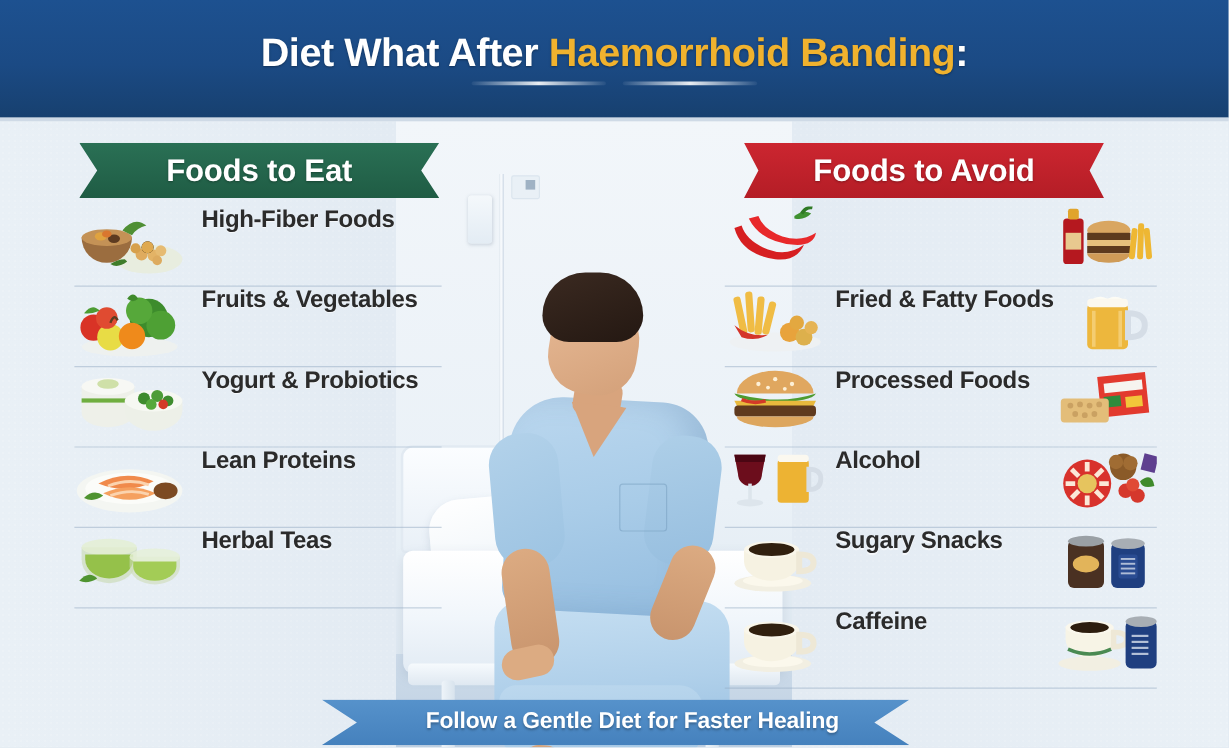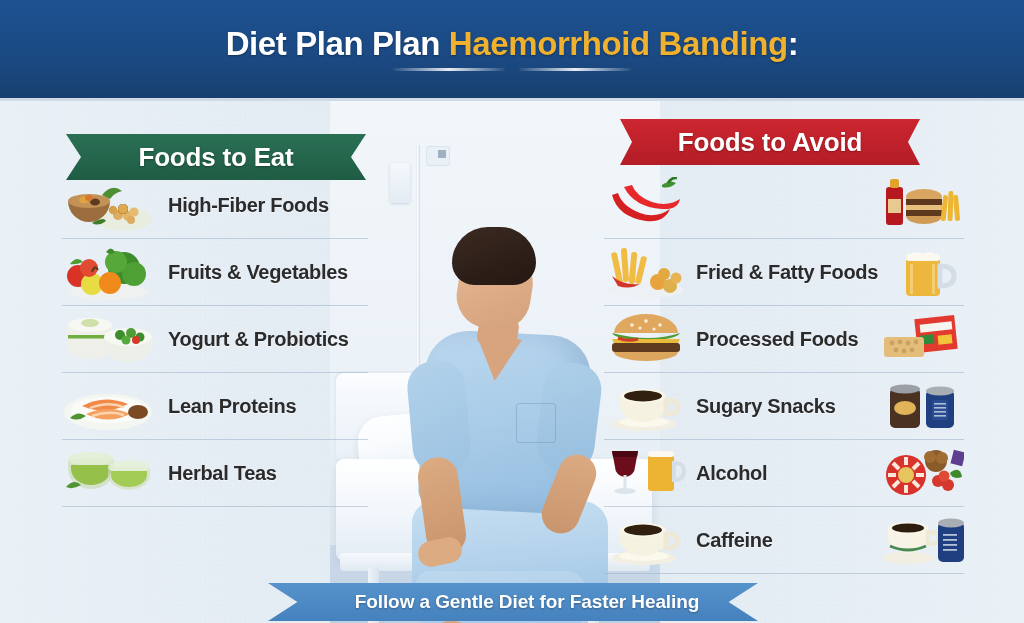--- a/index.html
+++ b/index.html
@@ -127,21 +127,21 @@
 
   
   .ribbon {
     position:absolute; height:46px; display:flex;
     align-items:center; justify-content:center; z-index:30;
     clip-path:polygon(0 0, 100% 0, 100% 100%, 0 100%,
                       4.5% 50%);
     box-shadow:0 2px 5px rgba(40,60,85,.22);
   }
   .ribbon-eat {
-    left:66px; top:134px; width:300px;
+    left:66px; top:119px; width:300px;
     background:linear-gradient(180deg,#2a7055,#1f5c44);
     clip-path:polygon(0 0, 100% 0, 95% 50%, 100% 100%, 0 100%, 5% 50%);
     text-align:right;
   }
   .ribbon-avoid {
     left:620px; top:119px; width:300px;
     background:linear-gradient(180deg,#cc2630,#b41d26);
     clip-path:polygon(0 0, 100% 0, 96% 50%, 100% 100%, 0 100%, 4% 50%);
   }
   .ribbon-label {
@@ -161,21 +161,21 @@
     text-shadow:0 1px 2px rgba(0,0,0,.28);
     margin-left:28px;
   }
 
   
   .col { position:absolute; top:172px; z-index:20; }
   .col-left  { left:62px;  width:306px; }
   .col-right { left:604px; width:360px; }
 
   .row {
-    height:67px; display:flex; align-items:center;
+    height:67px; display:flex; 
     border-bottom:1px solid rgba(150,172,195,.5);
     position:relative;
   }
   .row:last-child { border-bottom:1px solid rgba(150,172,195,.5); }
 
   .row-label {
     font-size:20px; font-weight:bold; color:#2b2b2b;
     letter-spacing:-0.3px; white-space:nowrap;
     text-shadow:0 1px 0 rgba(255,255,255,.6);
   }
@@ -203,21 +203,21 @@
 </head>
 <body>
 
 <div id="infographic">
 
   <div class="side-wash-l"></div>
   <div class="side-wash-r"></div>
 
   <div class="header">
     <div class="title-line">
-      <span>Diet Plan Plan </span><span class="title-accent">Haemorrhoid Banding</span><span>:</span>
+      <span>Diet What After </span><span class="title-accent">Haemorrhoid Banding</span><span>:</span>
     </div>
     <div class="subtitle-row">
       <span class="sub-rule"></span>
       <span class="sub-rule"></span>
     </div>
   </div>
 
   <div class="photo-stage">
     <div class="room-bg"></div>
     <div class="floor"></div>
@@ -441,50 +441,20 @@
           <path d="M58 24 h14 v9 h-14z" fill="#f2c63a" transform="rotate(-6 65 28)"></path>
           <rect x="4" y="26" width="40" height="20" rx="3" fill="#e3bd79"></rect>
           <g fill="#caa162">
             <circle cx="12" cy="32" r="2.4"></circle>
               <circle cx="20" cy="31" r="2.4"></circle>
             <circle cx="28" cy="32" r="2.4"></circle>
               <circle cx="36" cy="31" r="2.4"></circle>
             <circle cx="16" cy="39" r="2.4"></circle>
               <circle cx="24" cy="40" r="2.4"></circle>
             <circle cx="32" cy="39" r="2.4"></circle>
-          </g>
-        </svg>
-      </span>
-    </div>
-
-    <div class="row">
-      <span class="icon-art sm">
-        <svg width="84" height="56" viewBox="0 0 84 56">
-          <ellipse cx="40" cy="46" rx="32" ry="7" fill="#f2efe2"></ellipse>
-          <ellipse cx="40" cy="44" rx="25" ry="5" fill="#fbf8ec"></ellipse>
-          <path d="M16 18 h46 v10 a23 16 0 0 1 -46 0z" fill="#f6f2e2"></path>
-          <ellipse cx="39" cy="18" rx="23" ry="7" fill="#f9f6ea"></ellipse>
-          <ellipse cx="39" cy="18" rx="19" ry="5.4" fill="#31200f"></ellipse>
-          <path d="M62 22 q12 0 12 7 q0 7 -12 7z" fill="none" stroke="#eee8d6" stroke-width="5"></path>
-        </svg>
-      </span>
-      <span class="row-label">Sugary Snacks</span>
-      <span class="icon-art sm icon-right">
-        <svg width="84" height="56" viewBox="0 0 84 56">
-          <rect x="10" y="10" width="30" height="40" rx="5" fill="#4a3122"></rect>
-          <ellipse cx="25" cy="11" rx="15" ry="4.5" fill="#9aa0a5"></ellipse>
-          <ellipse cx="25" cy="30" rx="11" ry="7" fill="#e2b45a"></ellipse>
-          <rect x="46" y="12" width="28" height="38" rx="5" fill="#1f3f80"></rect>
-          <ellipse cx="60" cy="13" rx="14" ry="4.5" fill="#a8aeb4"></ellipse>
-          <rect x="52" y="22" width="16" height="20" rx="2" fill="#2f529a" opacity=".7"></rect>
-          <g fill="#cfd8e8" opacity=".8">
-            <rect x="54" y="25" width="12" height="1.6"></rect>
-              <rect x="54" y="29" width="12" height="1.6"></rect>
-            <rect x="54" y="33" width="12" height="1.6"></rect>
-              <rect x="54" y="37" width="12" height="1.6"></rect>
           </g>
         </svg>
       </span>
     </div>
 
     <div class="row">
       <span class="icon-art sm">
         <svg width="84" height="56" viewBox="0 0 84 56">
           <path d="M8 6 h26 l-3 16 a10 10 0 0 1 -20 0z" fill="#6c0d1c"></path>
           <path d="M8 6 h26 l-1 6 h-24z" fill="#4b0613"></path>
@@ -526,20 +496,50 @@
       <span class="icon-art sm">
         <svg width="84" height="56" viewBox="0 0 84 56">
           <ellipse cx="40" cy="46" rx="32" ry="7" fill="#f2efe2"></ellipse>
           <ellipse cx="40" cy="44" rx="25" ry="5" fill="#fbf8ec"></ellipse>
           <path d="M16 18 h46 v10 a23 16 0 0 1 -46 0z" fill="#f6f2e2"></path>
           <ellipse cx="39" cy="18" rx="23" ry="7" fill="#f9f6ea"></ellipse>
           <ellipse cx="39" cy="18" rx="19" ry="5.4" fill="#31200f"></ellipse>
           <path d="M62 22 q12 0 12 7 q0 7 -12 7z" fill="none" stroke="#eee8d6" stroke-width="5"></path>
         </svg>
       </span>
+      <span class="row-label">Sugary Snacks</span>
+      <span class="icon-art sm icon-right">
+        <svg width="84" height="56" viewBox="0 0 84 56">
+          <rect x="10" y="10" width="30" height="40" rx="5" fill="#4a3122"></rect>
+          <ellipse cx="25" cy="11" rx="15" ry="4.5" fill="#9aa0a5"></ellipse>
+          <ellipse cx="25" cy="30" rx="11" ry="7" fill="#e2b45a"></ellipse>
+          <rect x="46" y="12" width="28" height="38" rx="5" fill="#1f3f80"></rect>
+          <ellipse cx="60" cy="13" rx="14" ry="4.5" fill="#a8aeb4"></ellipse>
+          <rect x="52" y="22" width="16" height="20" rx="2" fill="#2f529a" opacity=".7"></rect>
+          <g fill="#cfd8e8" opacity=".8">
+            <rect x="54" y="25" width="12" height="1.6"></rect>
+              <rect x="54" y="29" width="12" height="1.6"></rect>
+            <rect x="54" y="33" width="12" height="1.6"></rect>
+              <rect x="54" y="37" width="12" height="1.6"></rect>
+          </g>
+        </svg>
+      </span>
+    </div>
+
+    <div class="row">
+      <span class="icon-art sm">
+        <svg width="84" height="56" viewBox="0 0 84 56">
+          <ellipse cx="40" cy="46" rx="32" ry="7" fill="#f2efe2"></ellipse>
+          <ellipse cx="40" cy="44" rx="25" ry="5" fill="#fbf8ec"></ellipse>
+          <path d="M16 18 h46 v10 a23 16 0 0 1 -46 0z" fill="#f6f2e2"></path>
+          <ellipse cx="39" cy="18" rx="23" ry="7" fill="#f9f6ea"></ellipse>
+          <ellipse cx="39" cy="18" rx="19" ry="5.4" fill="#31200f"></ellipse>
+          <path d="M62 22 q12 0 12 7 q0 7 -12 7z" fill="none" stroke="#eee8d6" stroke-width="5"></path>
+        </svg>
+      </span>
       <span class="row-label">Caffeine</span>
       <span class="icon-art sm icon-right">
         <svg width="84" height="56" viewBox="0 0 84 56">
           <ellipse cx="28" cy="46" rx="26" ry="6" fill="#f2efe2"></ellipse>
           <path d="M8 16 h40 v10 a20 15 0 0 1 -40 0z" fill="#f7f4e6"></path>
           <ellipse cx="28" cy="16" rx="20" ry="6" fill="#faf7ec"></ellipse>
           <ellipse cx="28" cy="16" rx="16" ry="4.6" fill="#2d1d0e"></ellipse>
           <path d="M10 34 q18 8 36 0" stroke="#4a8a52" stroke-width="3" fill="none"></path>
           <path d="M48 20 q11 0 11 6 q0 6 -11 6z" fill="none" stroke="#eee8d6" stroke-width="4.5"></path>
           <rect x="58" y="10" width="26" height="40" rx="5" fill="#1f3f80"></rect>

